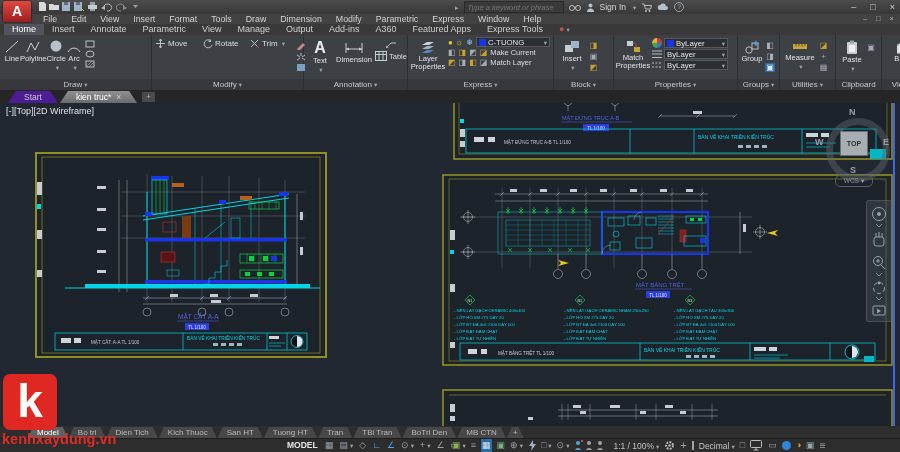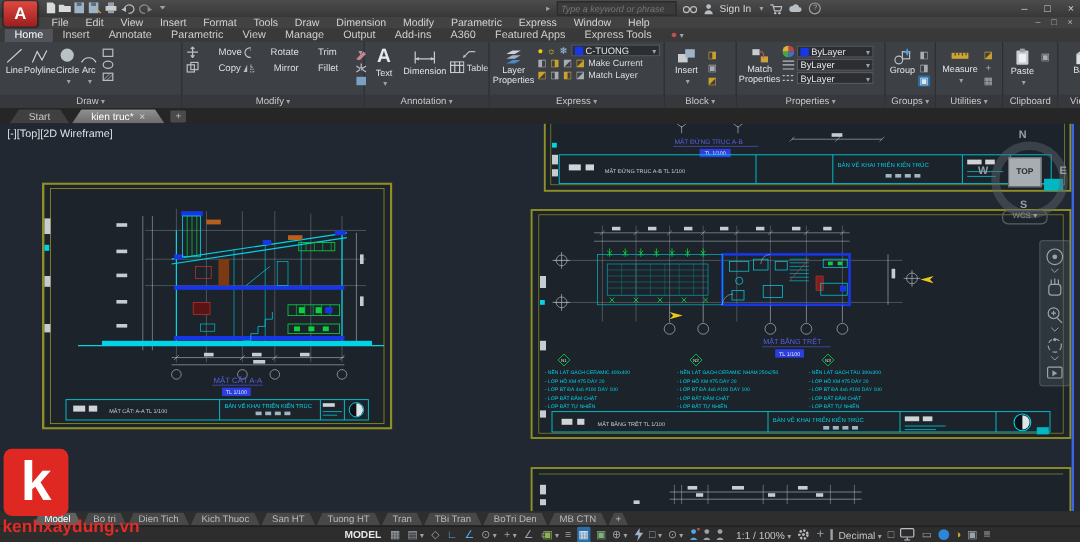--- a/index.html
+++ b/index.html
@@ -29,30 +29,30 @@
   .rtabs .t{padding:0 8px;line-height:11px}
   .rtabs .active{background:#51555b;color:#fff}
   
   .ribbon{position:absolute;left:0;top:35px;width:900px;height:55px;background:#3d4045;display:flex}
   .panel{position:relative;height:55px;border-right:1px solid #2d2f33;box-sizing:border-box;flex:none}
   .plabel{position:absolute;left:0;right:0;bottom:0;height:11px;background:#36383c;font-size:8px;
           color:#c6c8ca;text-align:center;line-height:11px;white-space:nowrap}
   .bb{display:flex;flex-direction:column;align-items:center;padding-top:3px;gap:1px;font-size:7.6px;
       color:#e2e4e6;text-align:center;line-height:8px}
   .mrow{display:flex;align-items:center;height:13px}
-  .mcell{display:flex;align-items:center;gap:16px;width:47px;font-size:8px;color:#dcdee0}
+  .mcell{display:flex;align-items:center;gap:2px;width:47px;font-size:8px;color:#dcdee0}
   .scol{display:flex;flex-direction:column;gap:2px;padding-top:4px;align-items:center;width:15px}
   .combo{display:flex;align-items:center;gap:2px;background:#2c2e32;border:1px solid #55585c;height:10px;
          font-size:7.8px;color:#e4e6e8;padding:0 2px;box-sizing:border-box}
   .sw{width:7px;height:7px;display:inline-block;background:#1736e8}
   .mini{font-size:8px;line-height:9px;color:#a8adb3}
   
   .ftabs{position:absolute;left:0;top:90px;width:900px;height:13px;background:#262626;display:flex;
          align-items:flex-end;padding-left:8px;gap:2px;box-sizing:border-box}
-  .ftab{height:12px;line-height:12px;font-size:8.5px;padding:0 16px;color:#c8c8c8;background:#404040;
+  .ftab{height:12px;line-height:12px;font-size:8.5px;padding:0 16px;color:#c8c8c8;background:#4c1d95;
         clip-path:polygon(8px 0,calc(100% - 8px) 0,100% 100%,0 100%)}
   .ftab.active{background:linear-gradient(#919191,#6b6b6b);color:#fff}
   .newtab{width:13px;height:10px;background:#4a4a4a;color:#bbb;text-align:center;line-height:10px;
           font-size:8px;margin-left:3px;margin-bottom:1px;border-radius:1px}
   
   .canvas{position:absolute;left:0;top:103px;width:900px;height:323px;background:#212831;overflow:hidden}
   .vplabel{position:absolute;left:6px;top:3px;font-size:9px;color:#dde2e7}
   .sheet{position:absolute}
   .bluev{position:absolute;left:893px;top:0;width:2px;height:323px;background:#3f6cff;opacity:.9}
   
@@ -258,42 +258,20 @@
                 <i>Rotate</i>
               </span>
             <span class="mcell car">
                 <svg width="11" height="11">
                   <path d="M2 2 l7 7 M9 2 l-7 7" stroke="#b9bec3"></path>
                   <path d="M8 8 l2 2" stroke="#c05050"></path>
                 </svg>
                 <i>Trim</i>
               </span>
           </div>
-          <div class="mrow">
-            <span class="mcell">
-                <svg width="11" height="11">
-                  <rect x="1" y="3" width="6" height="6" fill="none" stroke="#b9bec3"></rect>
-                  <rect x="4" y="1" width="6" height="6" fill="none" stroke="#b9bec3"></rect>
-                </svg>
-                <i>Copy</i>
-              </span>
-            <span class="mcell">
-                <svg width="11" height="11">
-                  <path d="M1 9 L4 3 V9 z" fill="#b9bec3"></path>
-                  <path d="M10 9 L7 3 V9 z" fill="none" stroke="#b9bec3" stroke-dasharray="1 1"></path>
-                </svg>
-                <i>Mirror</i>
-              </span>
-            <span class="mcell car">
-                <svg width="11" height="11">
-                  <path d="M1 10 V6 A5 5 0 0 1 6 1 h4" fill="none" stroke="#b9bec3"></path>
-                </svg>
-                <i>Fillet</i>
-              </span>
-          </div>
         </div>
         <div class="scol">
           <span>
               <svg width="10" height="9">
                 <path d="M1 8 L7 2 l2 2 -6 6 z" fill="#c8828a"></path>
               </svg>
             </span>
           <span>
               <svg width="10" height="9">
                 <path d="M5 1 v3 M1 8 l3 -2 M9 8 l-3 -2 M1 3 l3 2 M9 3 l-3 2" stroke="#b9bec3"></path>

